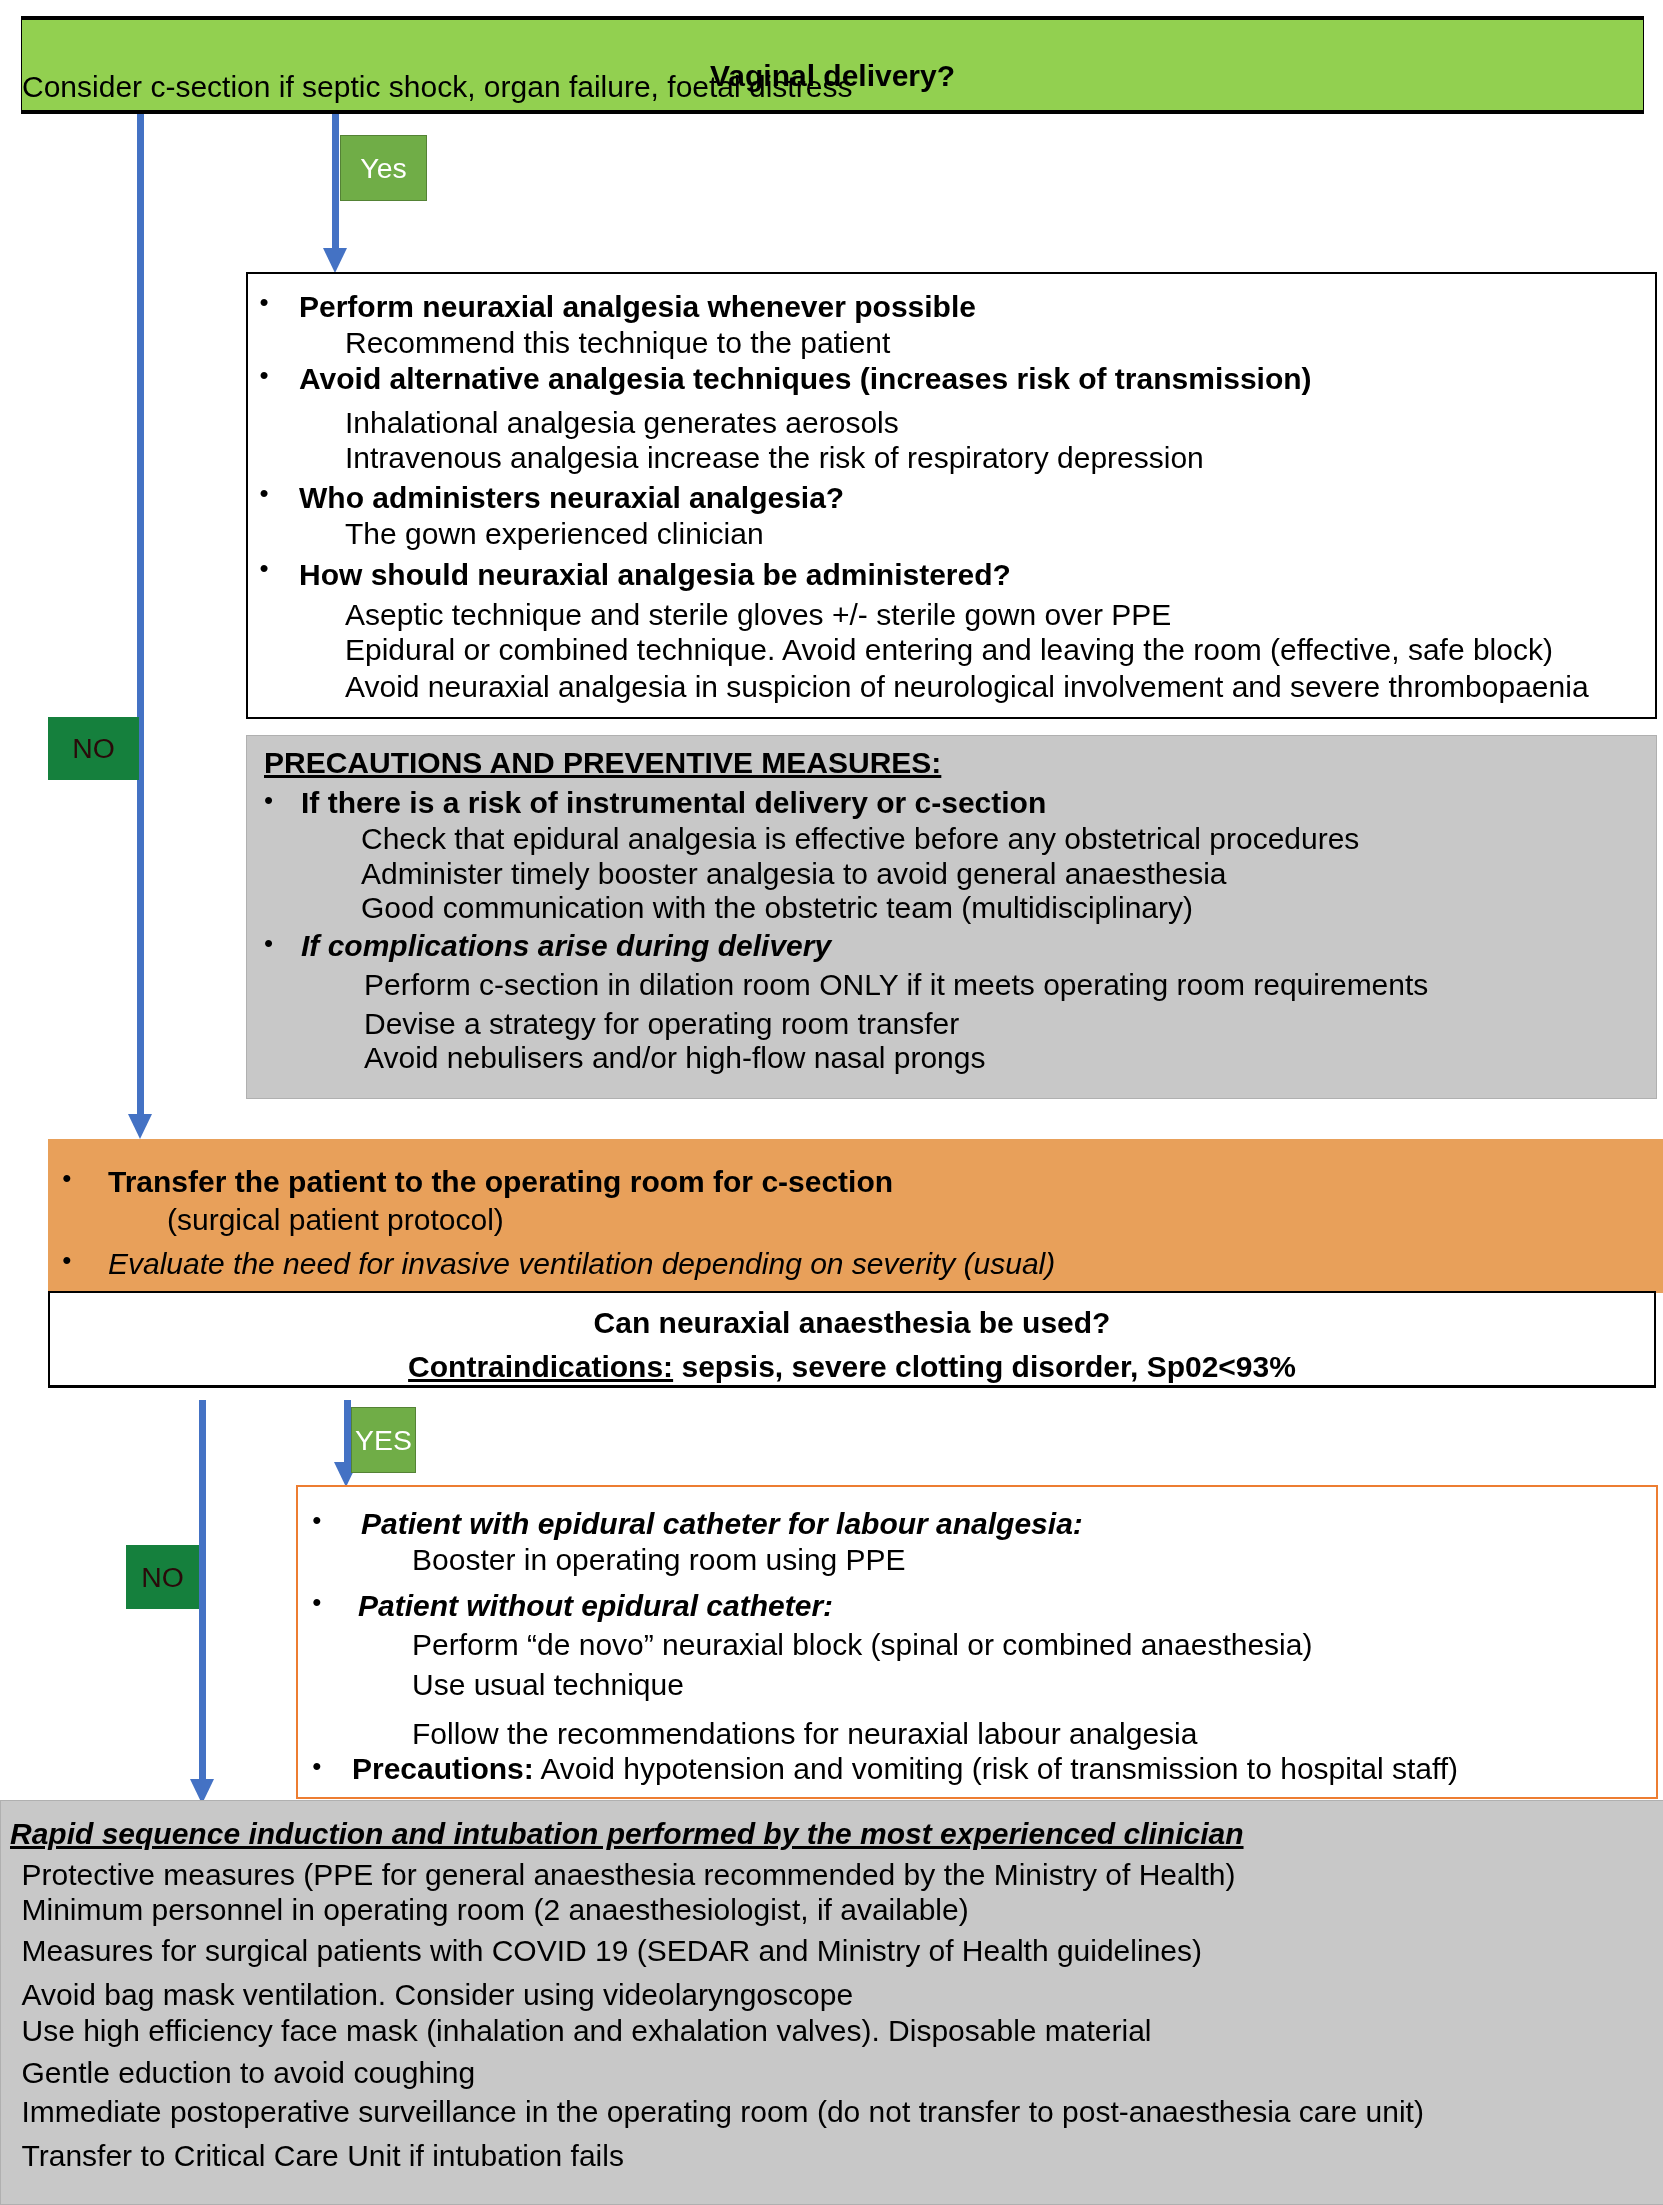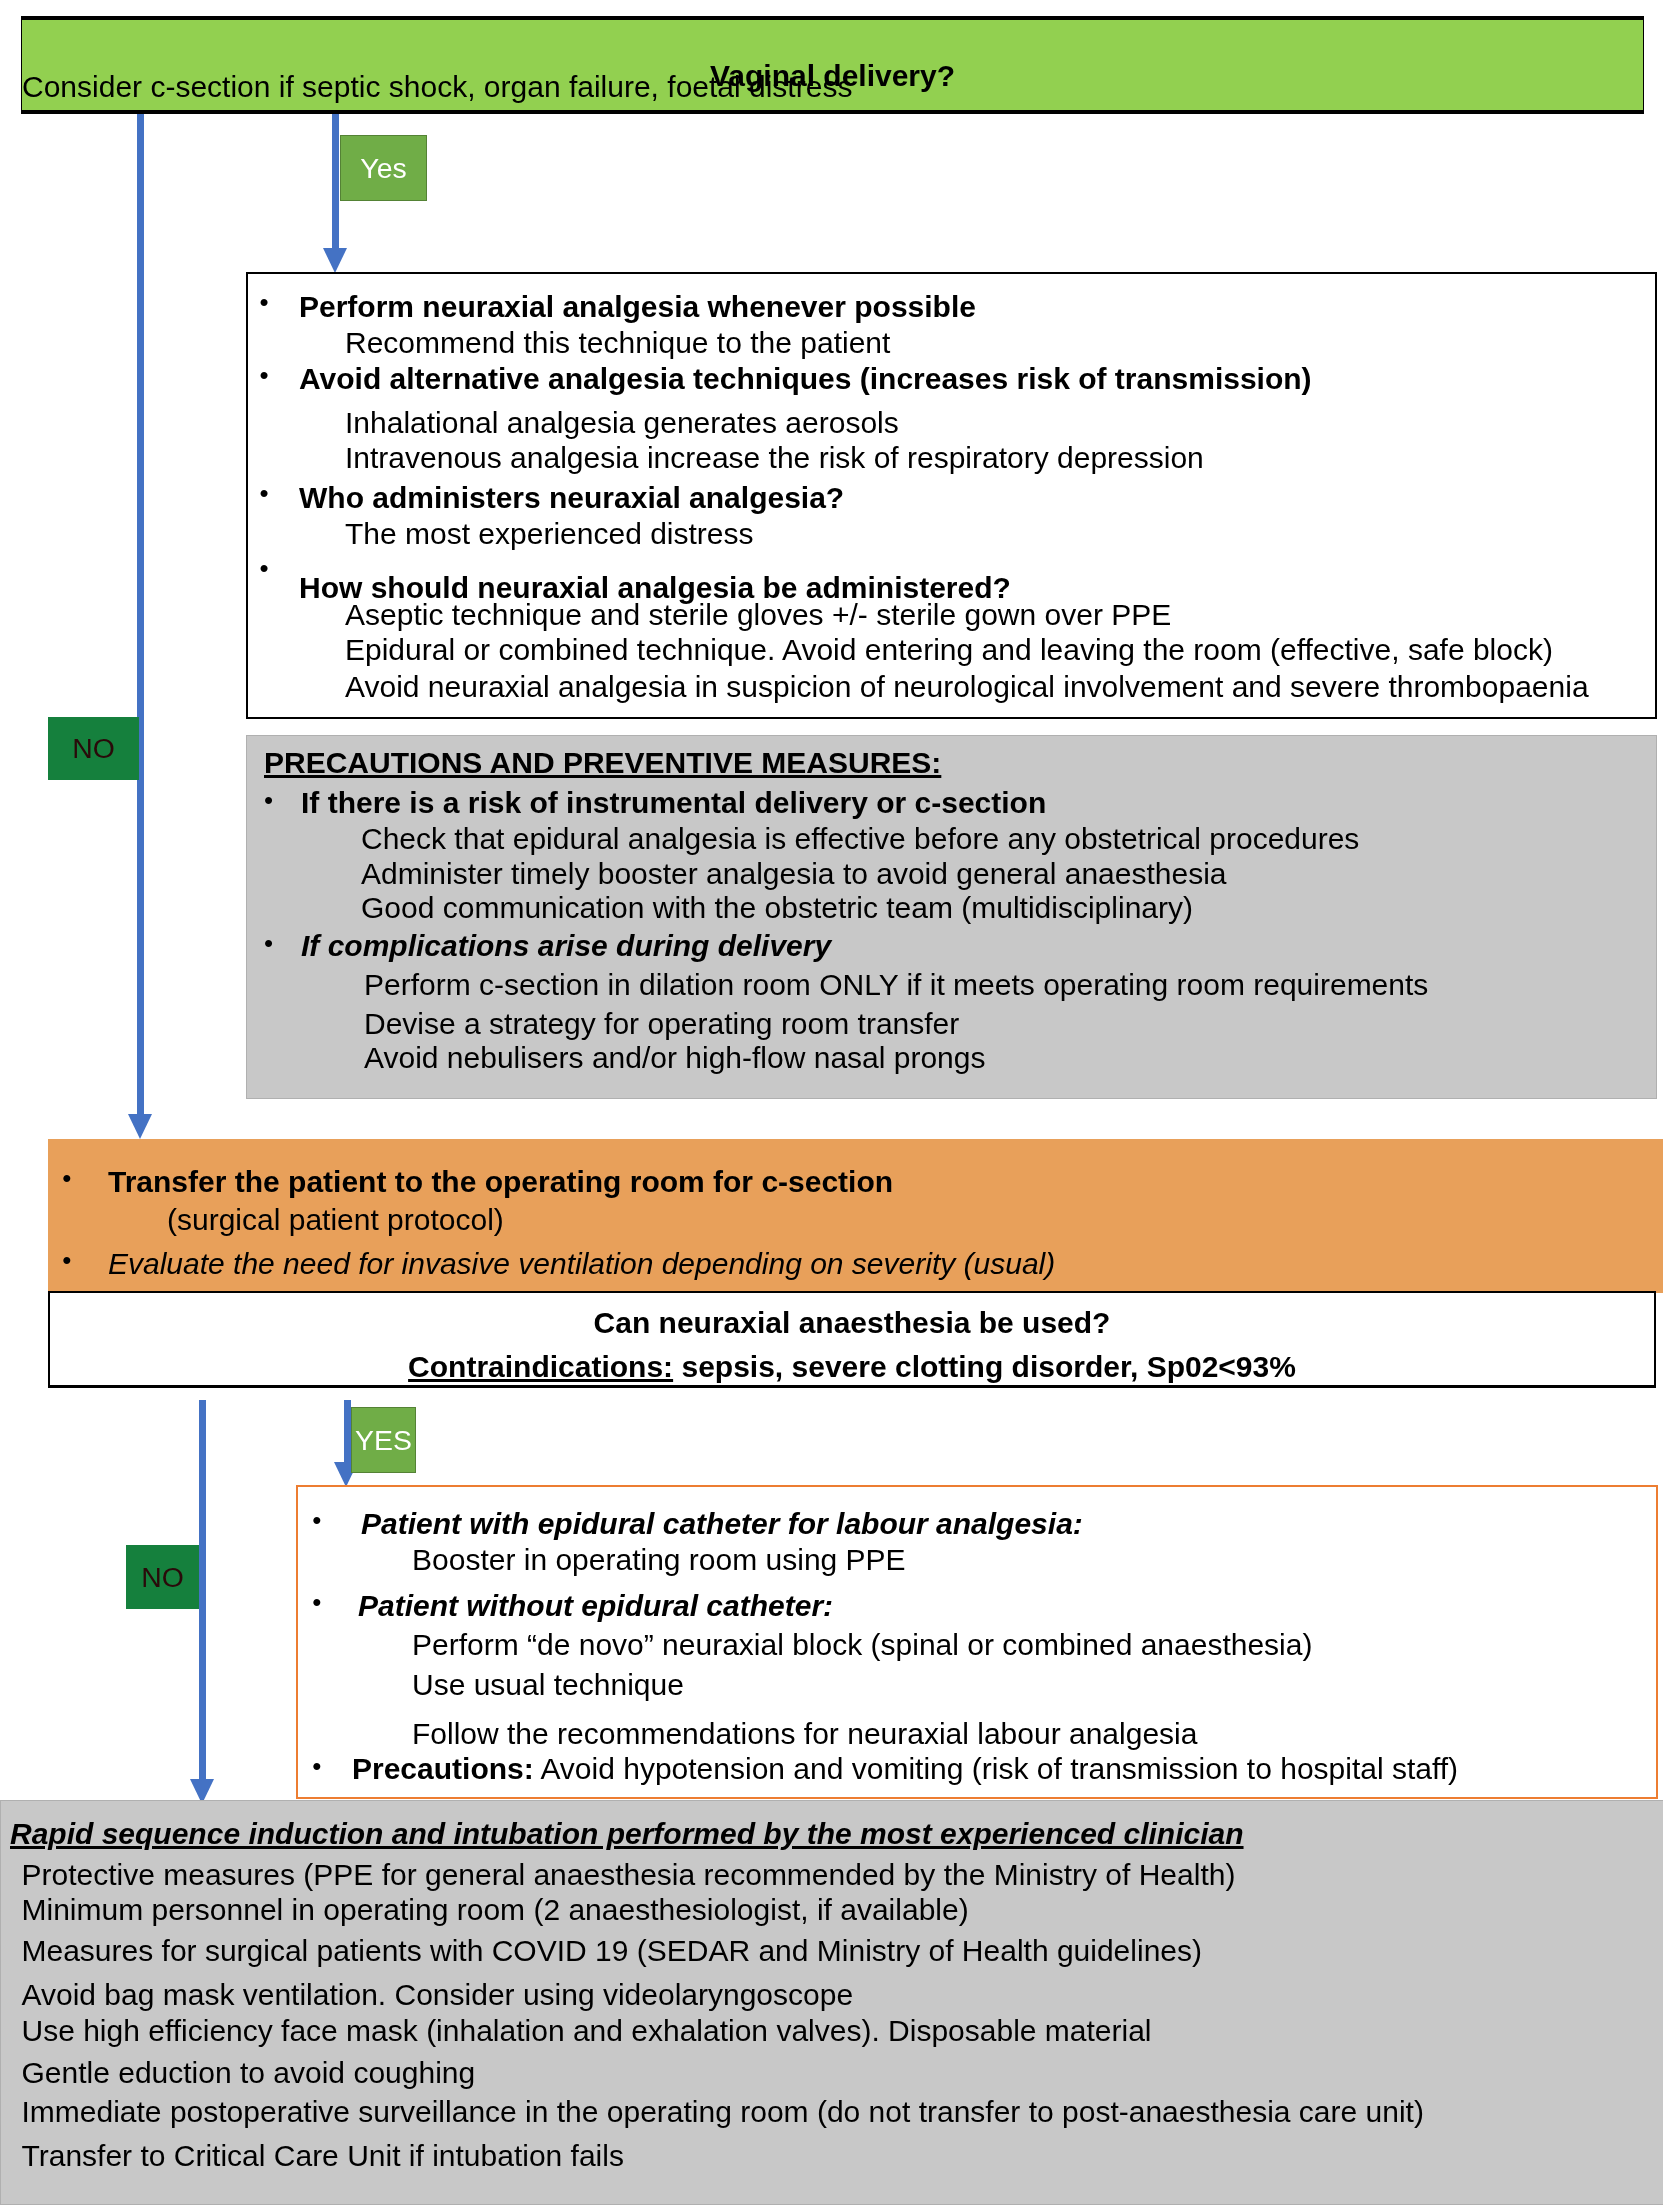--- a/index.html
+++ b/index.html
@@ -44,24 +44,24 @@
   <div class="line bold" style="left:51px; top:16px;">Perform neuraxial analgesia whenever possible</div>
   <div class="line" style="left:97px; top:52px;">Recommend this technique to the patient</div>
 
   <span class="bullet" style="left:11.4px; top:86px;">•</span>
   <div class="line bold" style="left:51px; top:88px;">Avoid alternative analgesia techniques (increases risk of transmission)</div>
   <div class="line" style="left:97px; top:132px;">Inhalational analgesia generates aerosols</div>
   <div class="line" style="left:97px; top:167px;">Intravenous analgesia increase the risk of respiratory depression</div>
 
   <span class="bullet" style="left:11.4px; top:204px;">•</span>
   <div class="line bold" style="left:51px; top:207px;">Who administers neuraxial analgesia?</div>
-  <div class="line" style="left:97px; top:243px;">The most experienced distress</div>
+  <div class="line" style="left:97px; top:243px;">The gown experienced clinician</div>
 
   <span class="bullet" style="left:11.4px; top:279px;">•</span>
-  <div class="line bold" style="left:51px; top:297px;">How should neuraxial analgesia be administered?</div>
+  <div class="line bold" style="left:51px; top:284px;">How should neuraxial analgesia be administered?</div>
   <div class="line" style="left:97px; top:324px;">Aseptic technique and sterile gloves +/- sterile gown over PPE</div>
   <div class="line" style="left:97px; top:359px;">Epidural or combined technique. Avoid entering and leaving the room (effective, safe block)</div>
   <div class="line" style="left:97px; top:396px;">Avoid neuraxial analgesia in suspicion of neurological involvement and severe thrombopaenia</div>
 </div>
 
 <div class="abs box-gray" style="left:246px; top:735px; width:1411px; height:364px;padding-left:40px;">
   <div class="line bold ul" style="left:17px; top:10.2px;">PRECAUTIONS AND PREVENTIVE MEASURES:</div>
 
   <span class="bullet" style="left:17px; top:49px;">•</span>
   <div class="line bold" style="left:54px; top:50px;">If there is a risk of instrumental delivery or c-section</div>

